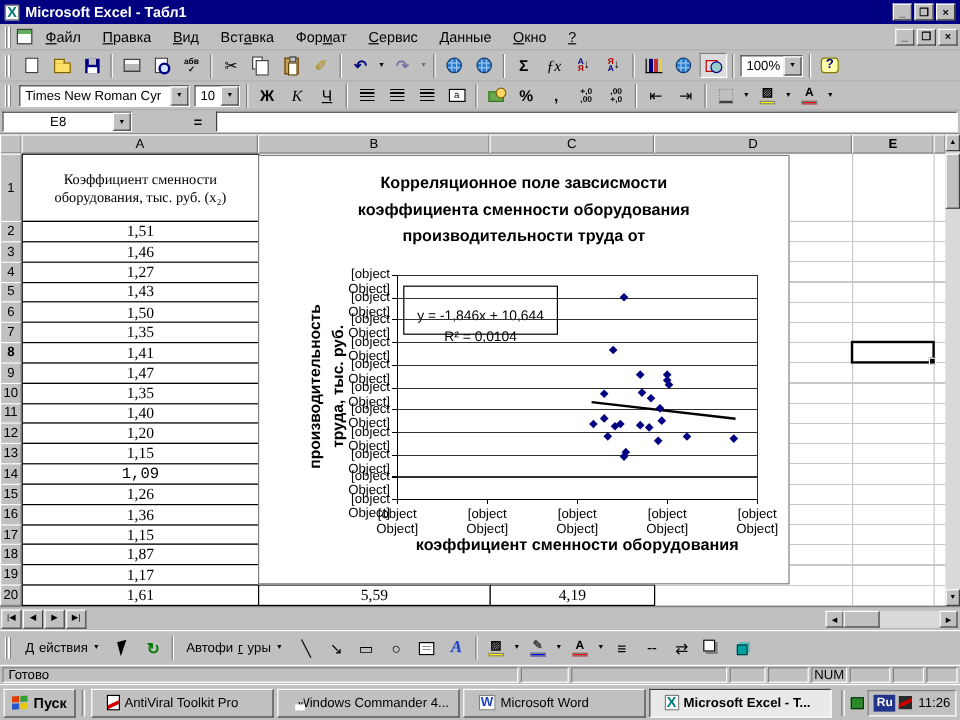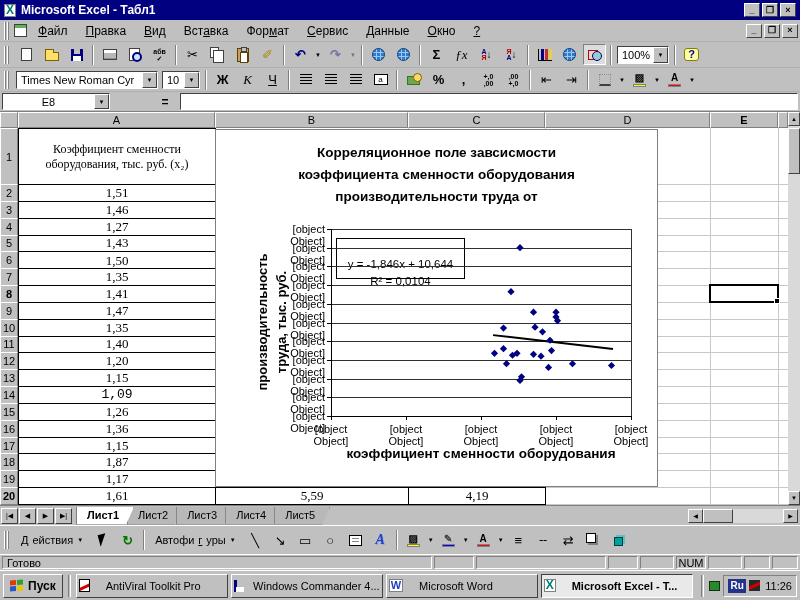--- a/index.html
+++ b/index.html
@@ -117,21 +117,21 @@
 .tab.active{background:#fff;font-weight:bold;z-index:5;position:relative}
 .hsb{margin-left:auto;margin-right:2px;width:110px;height:14px;background:#d9d9d9;display:flex;align-items:center;position:relative}
 .hbtn{width:15px;height:14px;background:#c0c0c0;border:1px solid;border-color:#fff #404040 #404040 #fff;font-size:6px;text-align:center;padding:0}
 .hthumb{width:30px;height:14px;background:#c0c0c0;border:1px solid;border-color:#fff #404040 #404040 #fff}
 
 .statusbar{position:absolute;left:0;top:554px;width:800px;height:16px;background:#c0c0c0;border-top:1px solid #fff;display:flex;align-items:center;padding:0 2px;gap:2px}
 .spanel{height:13px;border:1px solid;border-color:#808080 #fff #fff #808080;display:flex;align-items:center;padding:0 4px}
 .spanel.grow{flex:1}
 .taskbar{position:absolute;left:0;top:570px;width:800px;height:30px;background:#c0c0c0;border-top:1px solid #fff;display:flex;align-items:center;padding:0 3px;gap:3px}
 .startbtn{height:24px;display:flex;align-items:center;gap:4px;background:#c0c0c0;border:1px solid;border-color:#fff #404040 #404040 #fff;font-weight:bold;font-size:12px;padding:0 6px}
-.taskbtn{width:152px;height:24px;display:flex;align-items:center;gap:16px;background:#c0c0c0;border:1px solid;border-color:#fff #404040 #404040 #fff;font-size:11px;padding:0 2px;overflow:hidden;white-space:nowrap}
+.taskbtn{width:152px;height:24px;display:flex;align-items:center;gap:4px;background:#c0c0c0;border:1px solid;border-color:#fff #404040 #404040 #fff;font-size:11px;padding:0 12px;overflow:hidden;white-space:nowrap}
 .taskbtn.active{border-color:#404040 #fff #fff #404040;background:#e9e9e9;font-weight:bold}
 .tsep{width:3px;height:22px;border-left:1px solid #808080;border-right:1px solid #fff;margin:0 2px}
 .tray{height:22px;border:1px solid;border-color:#808080 #fff #fff #808080;display:flex;align-items:center;gap:3px;padding:0 4px}
 .ru{width:18px;height:14px;background:#22338c;color:#fff;font-size:10px;font-weight:bold;display:flex;align-items:center;justify-content:center}
 .clock{font-size:11px;margin-left:2px}
 </style>
 </head>
 <body>
 
 <div class="screen">
@@ -507,21 +507,21 @@
         <div class="gh" style="left: 0px; top: 206.72px; width: 18px; height: 17.84px;">10</div>
         <div class="gh" style="left: 0px; top: 223.56px; width: 18px; height: 17.84px;">11</div>
         <div class="gh" style="left: 0px; top: 240.4px; width: 18px; height: 17.84px;">12</div>
         <div class="gh" style="left: 0px; top: 257.24px; width: 18px; height: 17.84px;">13</div>
         <div class="gh" style="left: 0px; top: 274.08px; width: 18px; height: 17.84px;">14</div>
         <div class="gh" style="left: 0px; top: 290.92px; width: 18px; height: 17.84px;">15</div>
         <div class="gh" style="left: 0px; top: 307.76px; width: 18px; height: 17.84px;">16</div>
         <div class="gh" style="left: 0px; top: 324.6px; width: 18px; height: 17.84px;">17</div>
         <div class="gh" style="left: 0px; top: 341.44px; width: 18px; height: 17.84px;">18</div>
         <div class="gh" style="left: 0px; top: 358.28px; width: 18px; height: 17.84px;">19</div>
-        <div class="gh" style="left: 0px; top: 375.12px; width: 18px; height: 17.84px; font-weight: bold;">20</div>
+        <div class="gh" style="left: 0px; top: 375.12px; width: 18px; height: 17.84px;">20</div>
         <div class="cell a1cell" style="left: 18px; top: 16px; width: 198px; height: 57px;">
           <div>Коэффициент сменности</div>
           <div>оборудования, тыс. руб. (х₂)</div>
         </div>
         <div class="cell" style="left: 18px; top: 72px; width: 198px; height: 17.84px;">1,51</div>
         <div class="cell" style="left: 18px; top: 88.84px; width: 198px; height: 19px;">1,46</div>
         <div class="cell" style="left: 18px; top: 105.68px; width: 198px; height: 17.84px;">1,27</div>
         <div class="cell" style="left: 18px; top: 122.52px; width: 198px; height: 17.84px;">1,43</div>
         <div class="cell" style="left: 18px; top: 139.36px; width: 198px; height: 20px;">1,50</div>
         <div class="cell" style="left: 18px; top: 156.2px; width: 198px; height: 17.84px;">1,35</div>
@@ -642,27 +642,20 @@
     </div>
   </div>
 
   <div class="tabbar">
     <span id="tab-nav" style="display:flex">
         <button class="tnav">|◀</button>
         <button class="tnav">◀</button>
         <button class="tnav">▶</button>
         <button class="tnav">▶|</button>
       </span>
-    <span class="tabs" id="tabs">
-        <span class="tab active">Лист1</span>
-        <span class="tab">Лист2</span>
-        <span class="tab">Лист3</span>
-        <span class="tab">Лист4</span>
-        <span class="tab">Лист5</span>
-      </span>
     <div class="hsb">
       <button class="hbtn">◀</button>
       <div class="hthumb"></div>
       <span style="flex:1"></span>
       <button class="hbtn">▶</button>
     </div>
   </div>
 
   <div class="toolbar" id="draw-toolbar">
       <span class="handle"></span>

